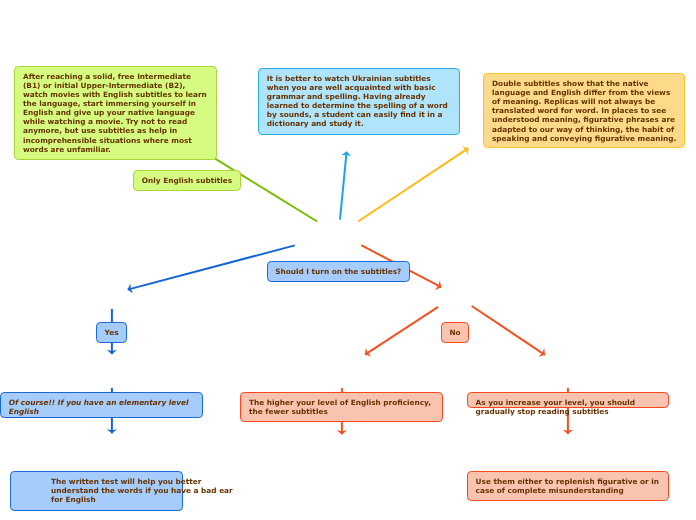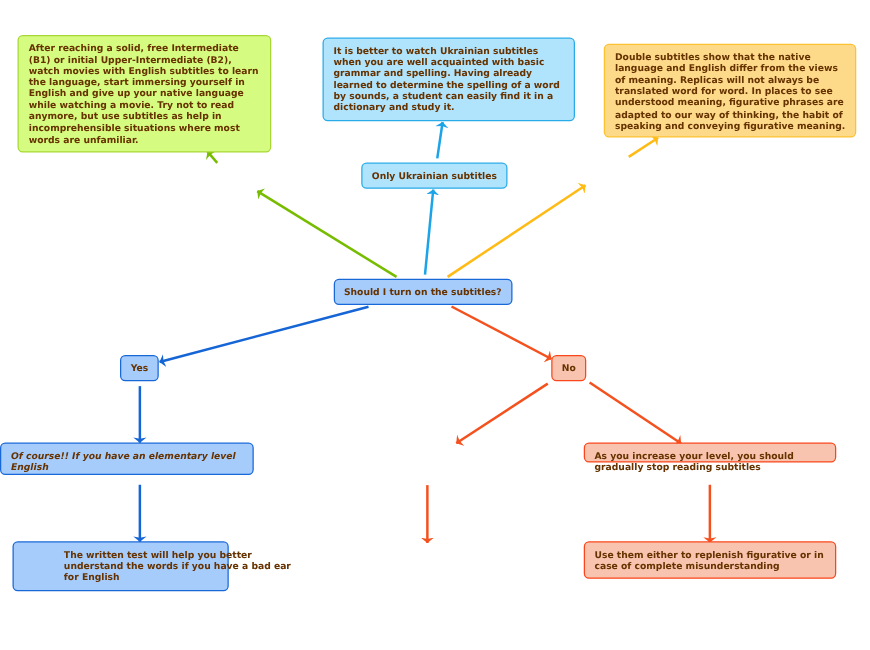--- a/index.html
+++ b/index.html
@@ -2,21 +2,21 @@
 <html><head>
 <meta charset="utf-8">
 <style>
   html,body{margin:0;padding:0;background:#ffffff;}
   #canvas{position:relative;width:696px;height:520px;background:#fff;overflow:hidden;}
   .node .txt{transform:translateZ(0);}
   svg.links{position:absolute;left:0;top:0;width:696px;height:520px;}
   .node{position:absolute;box-sizing:border-box;border-style:solid;border-width:1.3px;
         font-family:"DejaVu Sans",sans-serif;font-weight:bold;font-size:7.35px;
         color:#663300;line-height:9.05px;border-radius:4.2px;
-        -webkit-font-smoothing:antialiased;text-rendering:geometricPrecision;}
+        -webkit-font-smoothing:antialiased;text-rendering:geometricPrecision;margin-top:38px;}
   .note{padding-left:7.8px;padding-top:4.9px;}
   .note .txt{display:block;width:188px;}
   .pill{display:flex;align-items:center;justify-content:center;text-align:center;}
   .g{background:#D5FC80;border-color:#A7D736;}
   .c{background:#B0E4FC;border-color:#29ABE8;}
   .o{background:#FDDA8A;border-color:#FDC232;}
   .b{background:#A6CCFC;border-color:#1868D8;}
   .s{background:#F9C4AF;border-color:#F9461B;}
 </style>
 </head>
@@ -65,24 +65,24 @@
   </div>
 
   <div class="node note c" style="left:258px;top:30.3px;width:202.3px;height:66.3px;">
     <span class="txt">It is better to watch Ukrainian subtitles when you are well acquainted with basic grammar and spelling. Having already learned to determine the spelling of a word by sounds, a student can easily find it in a dictionary and study it.</span>
   </div>
 
   <div class="node note o" style="left:483.2px;top:35.4px;width:202.1px;height:74.2px;">
     <span class="txt">Double subtitles show that the native language and English differ from the views of meaning. Replicas will not always be translated word for word. In places to see understood meaning, figurative phrases are adapted to our way of thinking, the habit of speaking and conveying figurative meaning.</span>
   </div>
 
+  <div class="node pill g" style="left:133px;top:132px;width:108px;height:21px;">
+    <span class="txt">Only English subtitles</span>
+  </div>
 
-  <div class="node pill c" style="left:289px;top:130px;width:117px;height:21px;">
-    <span class="txt">Only Ukrainian subtitles</span>
-  </div>
 
 
   <div class="node pill b" style="left:266.6px;top:223.1px;width:143.3px;height:20.7px;">
     <span class="txt">Should I turn on the subtitles?</span>
   </div>
 
   <div class="node pill b" style="left:95.7px;top:283.7px;width:31.8px;height:21.4px;">
     <span class="txt">Yes</span>
   </div>
 
@@ -91,20 +91,23 @@
   </div>
 
   <div class="node note b" style="left:0;top:354px;width:202.9px;height:26px;font-style:italic;">
     <span class="txt">Of course!! If you have an elementary level English</span>
   </div>
 
   <div class="node note b" style="left:10.1px;top:433.2px;width:173px;height:39.5px;padding-left:40px;">
     <span class="txt">The written test will help you better understand the words if you have a bad ear for English</span>
   </div>
 
+  <div class="node note s" style="left:240.3px;top:354px;width:202.5px;height:30.4px;">
+    <span class="txt">The higher your level of English proficiency, the fewer subtitles</span>
+  </div>
 
 
   <div class="node note s" style="left:466.8px;top:354.2px;width:202.4px;height:16px;">
     <span class="txt">As you increase your level, you should gradually stop reading subtitles</span>
   </div>
 
   <div class="node note s" style="left:466.8px;top:433.2px;width:202.4px;height:30.3px;">
     <span class="txt">Use them either to replenish figurative or in case of complete misunderstanding</span>
   </div>
 

